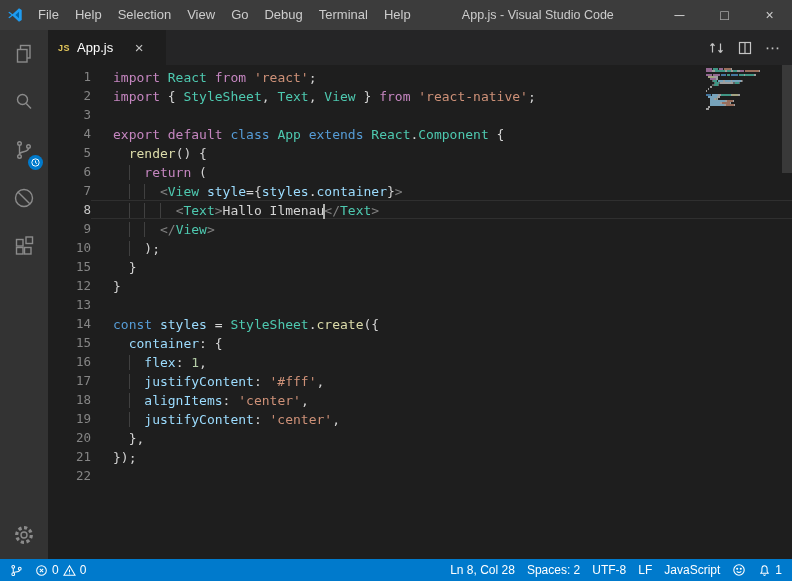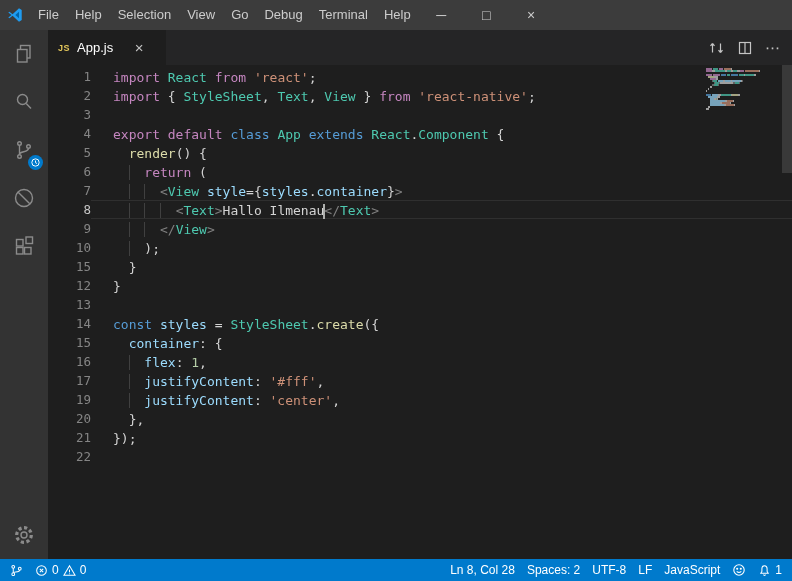--- a/index.html
+++ b/index.html
@@ -88,20 +88,21 @@
     <div class="menubar" id="menubar">
         <div class="menu-item">File</div>
         <div class="menu-item">Help</div>
         <div class="menu-item">Selection</div>
         <div class="menu-item">View</div>
         <div class="menu-item">Go</div>
         <div class="menu-item">Debug</div>
         <div class="menu-item">Terminal</div>
         <div class="menu-item">Help</div>
       </div>
+    <div class="window-title">App.js - Visual Studio Code</div>
     <div class="window-controls">
       <div class="wc">─</div>
       <div class="wc">□</div>
       <div class="wc close">×</div>
     </div>
   </div>
 
   <div class="main">
 
     <div class="activitybar">
@@ -242,20 +243,24 @@
               <div class="ln">15</div>
               <div class="code"><span class="ind">  </span><span style="color: rgb(156, 220, 254);">container</span><span style="color: rgb(212, 212, 212);">: {</span></div>
             </div>
             <div class="line">
               <div class="ln">16</div>
               <div class="code"><span class="ind">  </span><span class="guide">  </span><span style="color: rgb(156, 220, 254);">flex</span><span style="color: rgb(212, 212, 212);">: </span><span style="color: rgb(181, 206, 168);">1</span><span style="color: rgb(212, 212, 212);">,</span></div>
             </div>
             <div class="line">
               <div class="ln">17</div>
               <div class="code"><span class="ind">  </span><span class="guide">  </span><span style="color: rgb(156, 220, 254);">justifyContent</span><span style="color: rgb(212, 212, 212);">: </span><span style="color: rgb(206, 145, 120);">'#fff'</span><span style="color: rgb(212, 212, 212);">,</span></div>
+            </div>
+            <div class="line">
+              <div class="ln">18</div>
+              <div class="code"><span class="ind">  </span><span class="guide">  </span><span style="color: rgb(156, 220, 254);">alignItems</span><span style="color: rgb(212, 212, 212);">: </span><span style="color: rgb(206, 145, 120);">'center'</span><span style="color: rgb(212, 212, 212);">,</span></div>
             </div>
             <div class="line">
               <div class="ln">19</div>
               <div class="code"><span class="ind">  </span><span class="guide">  </span><span style="color: rgb(156, 220, 254);">justifyContent</span><span style="color: rgb(212, 212, 212);">: </span><span style="color: rgb(206, 145, 120);">'center'</span><span style="color: rgb(212, 212, 212);">,</span></div>
             </div>
             <div class="line">
               <div class="ln">20</div>
               <div class="code"><span class="ind">  </span><span style="color: rgb(212, 212, 212);">},</span></div>
             </div>
             <div class="line">

